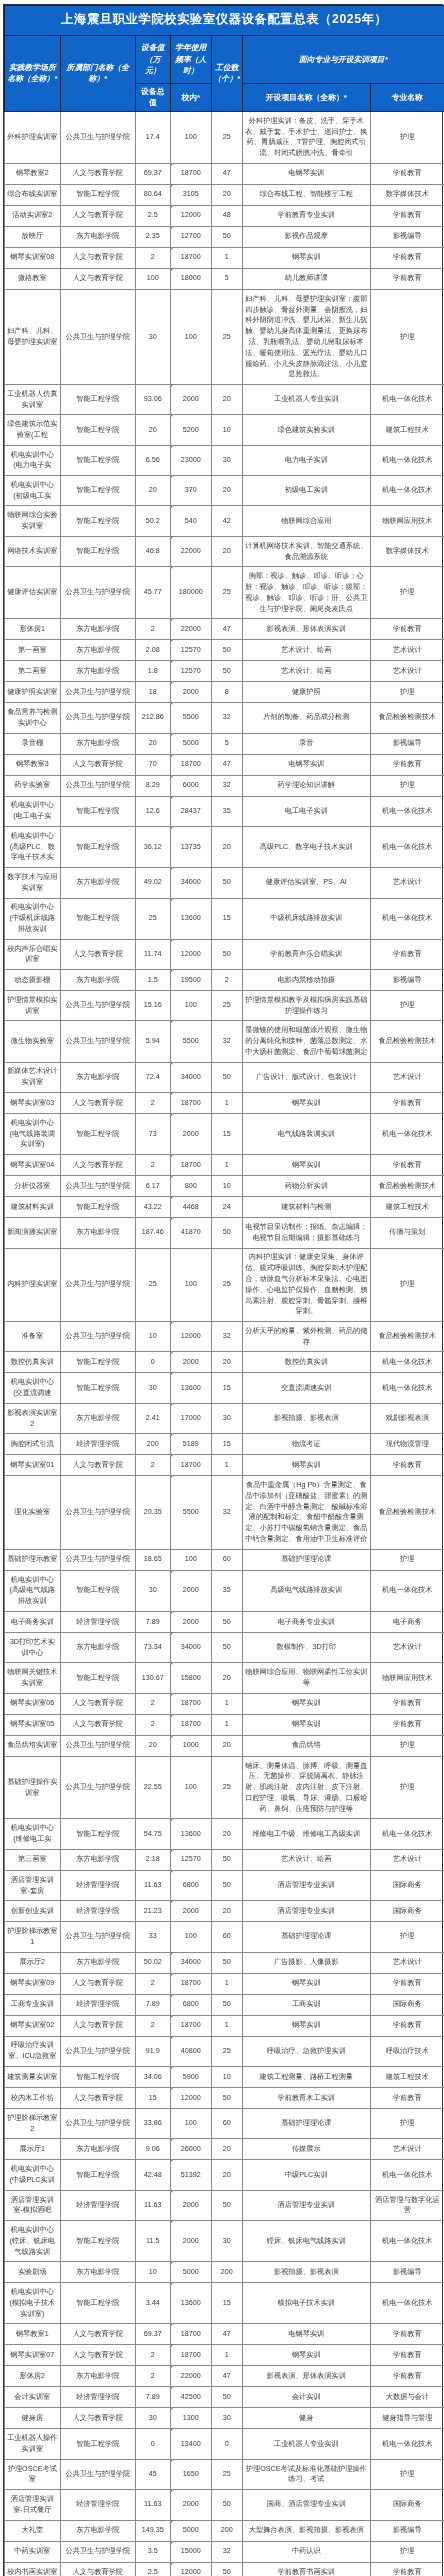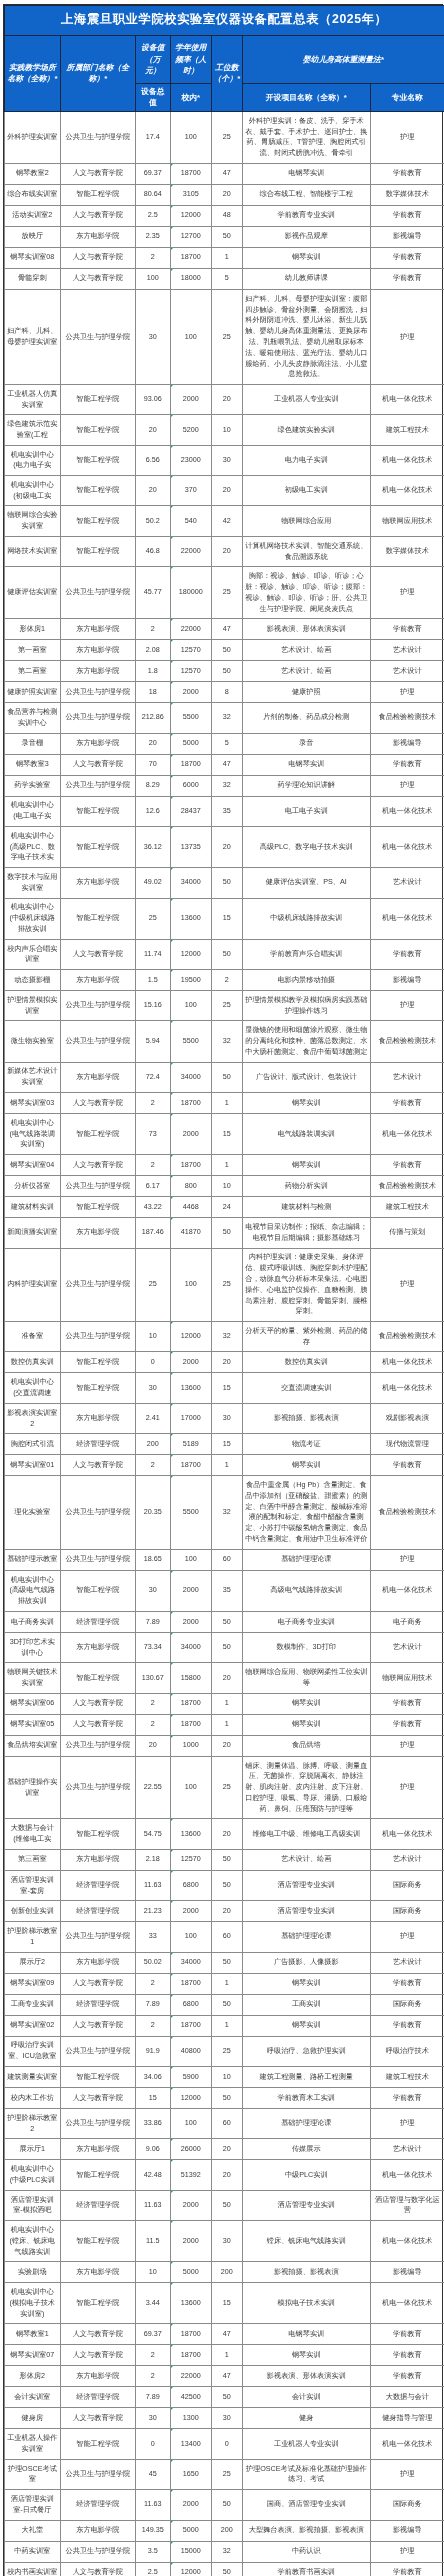--- a/index.html
+++ b/index.html
@@ -90,21 +90,21 @@
     <thead>
       <tr>
         <th class="title" colspan="7">上海震旦职业学院校实验室仪器设备配置总表（2025年）</th>
       </tr>
       <tr class="head1">
         <th rowspan="2">实践教学场所名称（全称）*</th>
         <th rowspan="2">所属部门名称（全称）*</th>
         <th>设备值（万元）</th>
         <th>学年使用频率（人时）</th>
         <th rowspan="2">工位数（个）*</th>
-        <th colspan="2">婴幼儿身高体重测量法*</th>
+        <th colspan="2">面向专业与开设实训项目*</th>
       </tr>
       <tr class="head2">
         <th>设备总值</th>
         <th>校内*</th>
         <th>开设项目名称（全称）*</th>
         <th>专业名称</th>
       </tr>
     </thead>
     <tbody>
         <tr>
@@ -155,21 +155,21 @@
         <tr>
           <td>钢琴实训室08</td>
           <td>人文与教育学院</td>
           <td>2</td>
           <td class="flagged">18700</td>
           <td>1</td>
           <td>钢琴实训</td>
           <td>学前教育</td>
         </tr>
         <tr>
-          <td>骨髓穿刺</td>
+          <td>微格教室</td>
           <td>人文与教育学院</td>
           <td>100</td>
           <td class="flagged">18000</td>
           <td>5</td>
           <td>幼儿教师讲课</td>
           <td>学前教育</td>
         </tr>
         <tr>
           <td>妇产科、儿科、母婴护理实训室</td>
           <td>公共卫生与护理学院</td>
@@ -596,21 +596,21 @@
         <tr>
           <td>基础护理操作实训室</td>
           <td>公共卫生与护理学院</td>
           <td>22.55</td>
           <td>100</td>
           <td>25</td>
           <td>铺床、测量体温、脉搏、呼吸、测量血压、无菌操作、穿脱隔离衣、静脉注射、肌肉注射、皮内注射、皮下注射、口腔护理、吸氧、导尿、灌肠、口服给药、鼻饲、压疮预防与护理等</td>
           <td>护理</td>
         </tr>
         <tr>
-          <td>大数据与会计(维修电工实</td>
+          <td>机电实训中心(维修电工实</td>
           <td>智能工程学院</td>
           <td>54.75</td>
           <td class="flagged">13600</td>
           <td>20</td>
           <td>维修电工中级、维修电工高级实训</td>
           <td>机电一体化技术</td>
         </tr>
         <tr>
           <td>第三画室</td>
           <td>东方电影学院</td>

